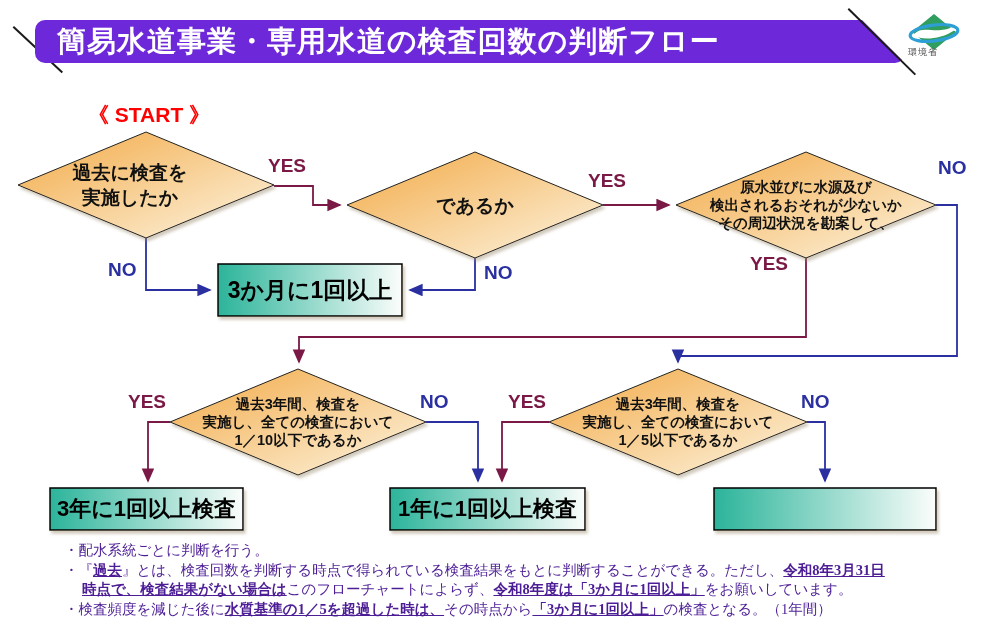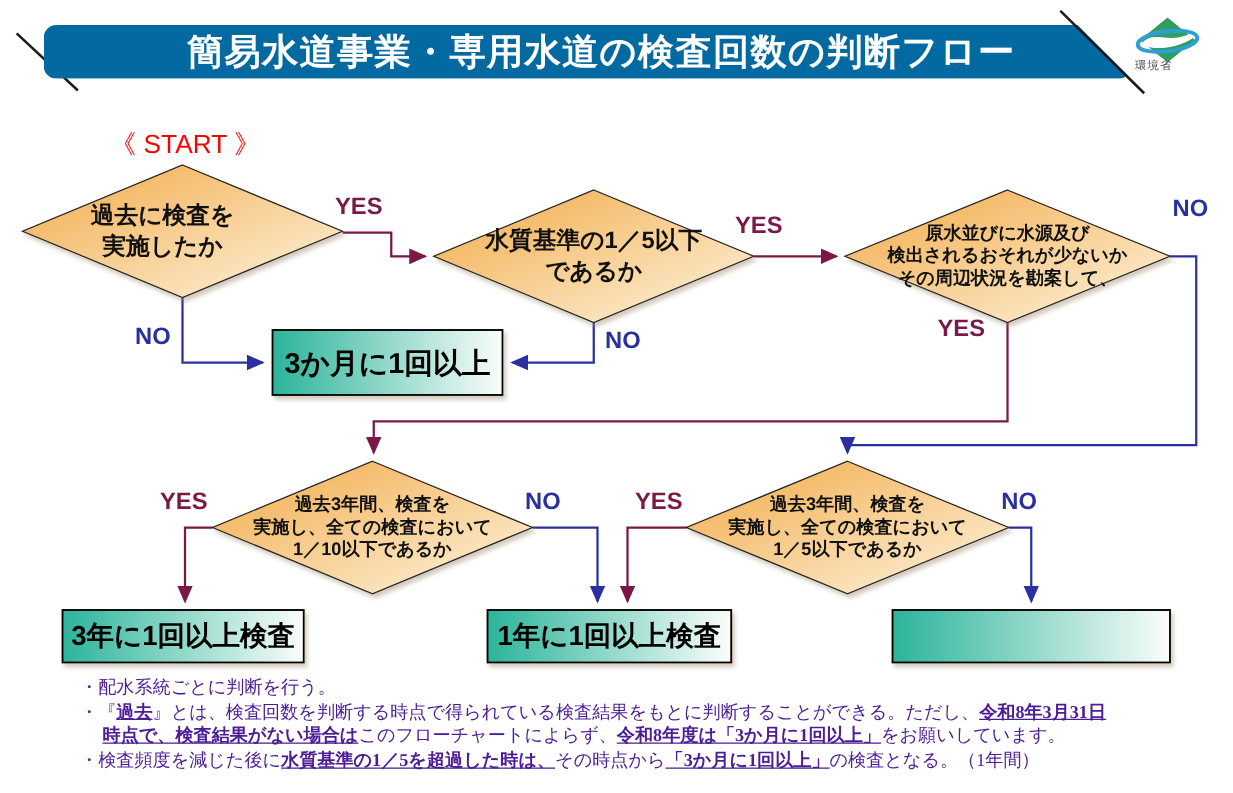--- a/index.html
+++ b/index.html
@@ -1,23 +1,23 @@
 <!DOCTYPE html>
 <html><head>
 <meta charset="utf-8">
 <style>
   * { margin:0; padding:0; box-sizing:border-box; }
   body { background:#ffffff; font-family:"Liberation Sans","DejaVu Sans",sans-serif; }
   #stage { position:relative; width:986px; height:634px; background:#ffffff; overflow:hidden; }
 
   
   .banner { position:absolute; left:35px; top:20px; width:870px; height:43px;
-            background:#0369a1; border-radius:10px;
+            background:#6d28d9; border-radius:10px;
             clip-path:polygon(0 0, 827px 0, 870px 43px, 0 43px);
-            display:flex; align-items:center; justify-content:center; padding-left:22px; }
+            display:flex; align-items:center; justify-content:flex-start; padding-left:22px; }
   .banner-title { color:#ffffff; font-size:29px; font-weight:bold; letter-spacing:1px; white-space:nowrap; }
   .slash { position:absolute; background:#1a1a1a; height:2px; transform-origin:0 0; }
   .slash-left  { left:14px; top:26px; width:67px; transform:rotate(43deg); }
   .slash-right { left:849px; top:8px; width:94px; transform:rotate(44.5deg); }
   .logo { position:absolute; left:906px; top:6px; width:56px; height:60px; }
   .logo-text { position:absolute; left:908px; top:46px; width:52px; text-align:left;
                font-size:9px; color:#4a4a4a; letter-spacing:1px; }
 
   
   .dtext { position:absolute; display:flex; flex-direction:column; align-items:center;
@@ -26,21 +26,21 @@
   .dtext.small { font-size:14.5px; line-height:18px; }
   .rtext { position:absolute; display:flex; align-items:center; justify-content:center;
            font-weight:bold; color:#000; white-space:nowrap; }
   .rtext.r1 { font-size:23px; }
   .rtext.rr { font-size:22px; }
 
   .lbl { position:absolute; font-weight:bold; font-size:19px; white-space:nowrap; }
   .lbl.yes { color:#7a1946; }
   .lbl.no  { color:#2a30a0; }
   .start-lbl { position:absolute; left:88px; top:101px; color:#ff0000;
-               font-weight:normal; font-size:21px; white-space:nowrap; }
+               font-weight:bold; font-size:21px; white-space:nowrap; }
 
   
   #notes { position:absolute; left:64px; top:541px; width:900px; font-size:14.5px;
            line-height:19.5px; color:#4c1d95;font-family:Liberation Serif, serif; }
   .note-line { white-space:nowrap; }
   .note-line.indent { padding-left:18px; }
   .bu { font-weight:bold; text-decoration:underline; }
 
   svg.layer { position:absolute; left:0; top:0; }
 </style>
@@ -112,21 +112,20 @@
     </g>
   </svg>
 
   <div class="start-lbl">《 START 》</div>
 
   <div class="dtext big" style="left:2px;top:132px;width:256px;height:106px;">
     <div>過去に検査を</div>
       <div>実施したか</div>
   </div>
   <div class="dtext big" style="left:347px;top:152px;width:256px;height:106px;">
-    <div>水質基準の1／5以下</div>
       <div>であるか</div>
   </div>
   <div class="dtext small" style="left:676px;top:152px;width:260px;height:106px;">
     <div>原水並びに水源及び</div>
       <div>検出されるおそれが少ないか</div>
       <div>その周辺状況を勘案して、</div>
   </div>
   <div class="dtext small" style="left:170px;top:369px;width:256px;height:106px;">
     <div>過去3年間、検査を</div>
       <div>実施し、全ての検査において</div>

